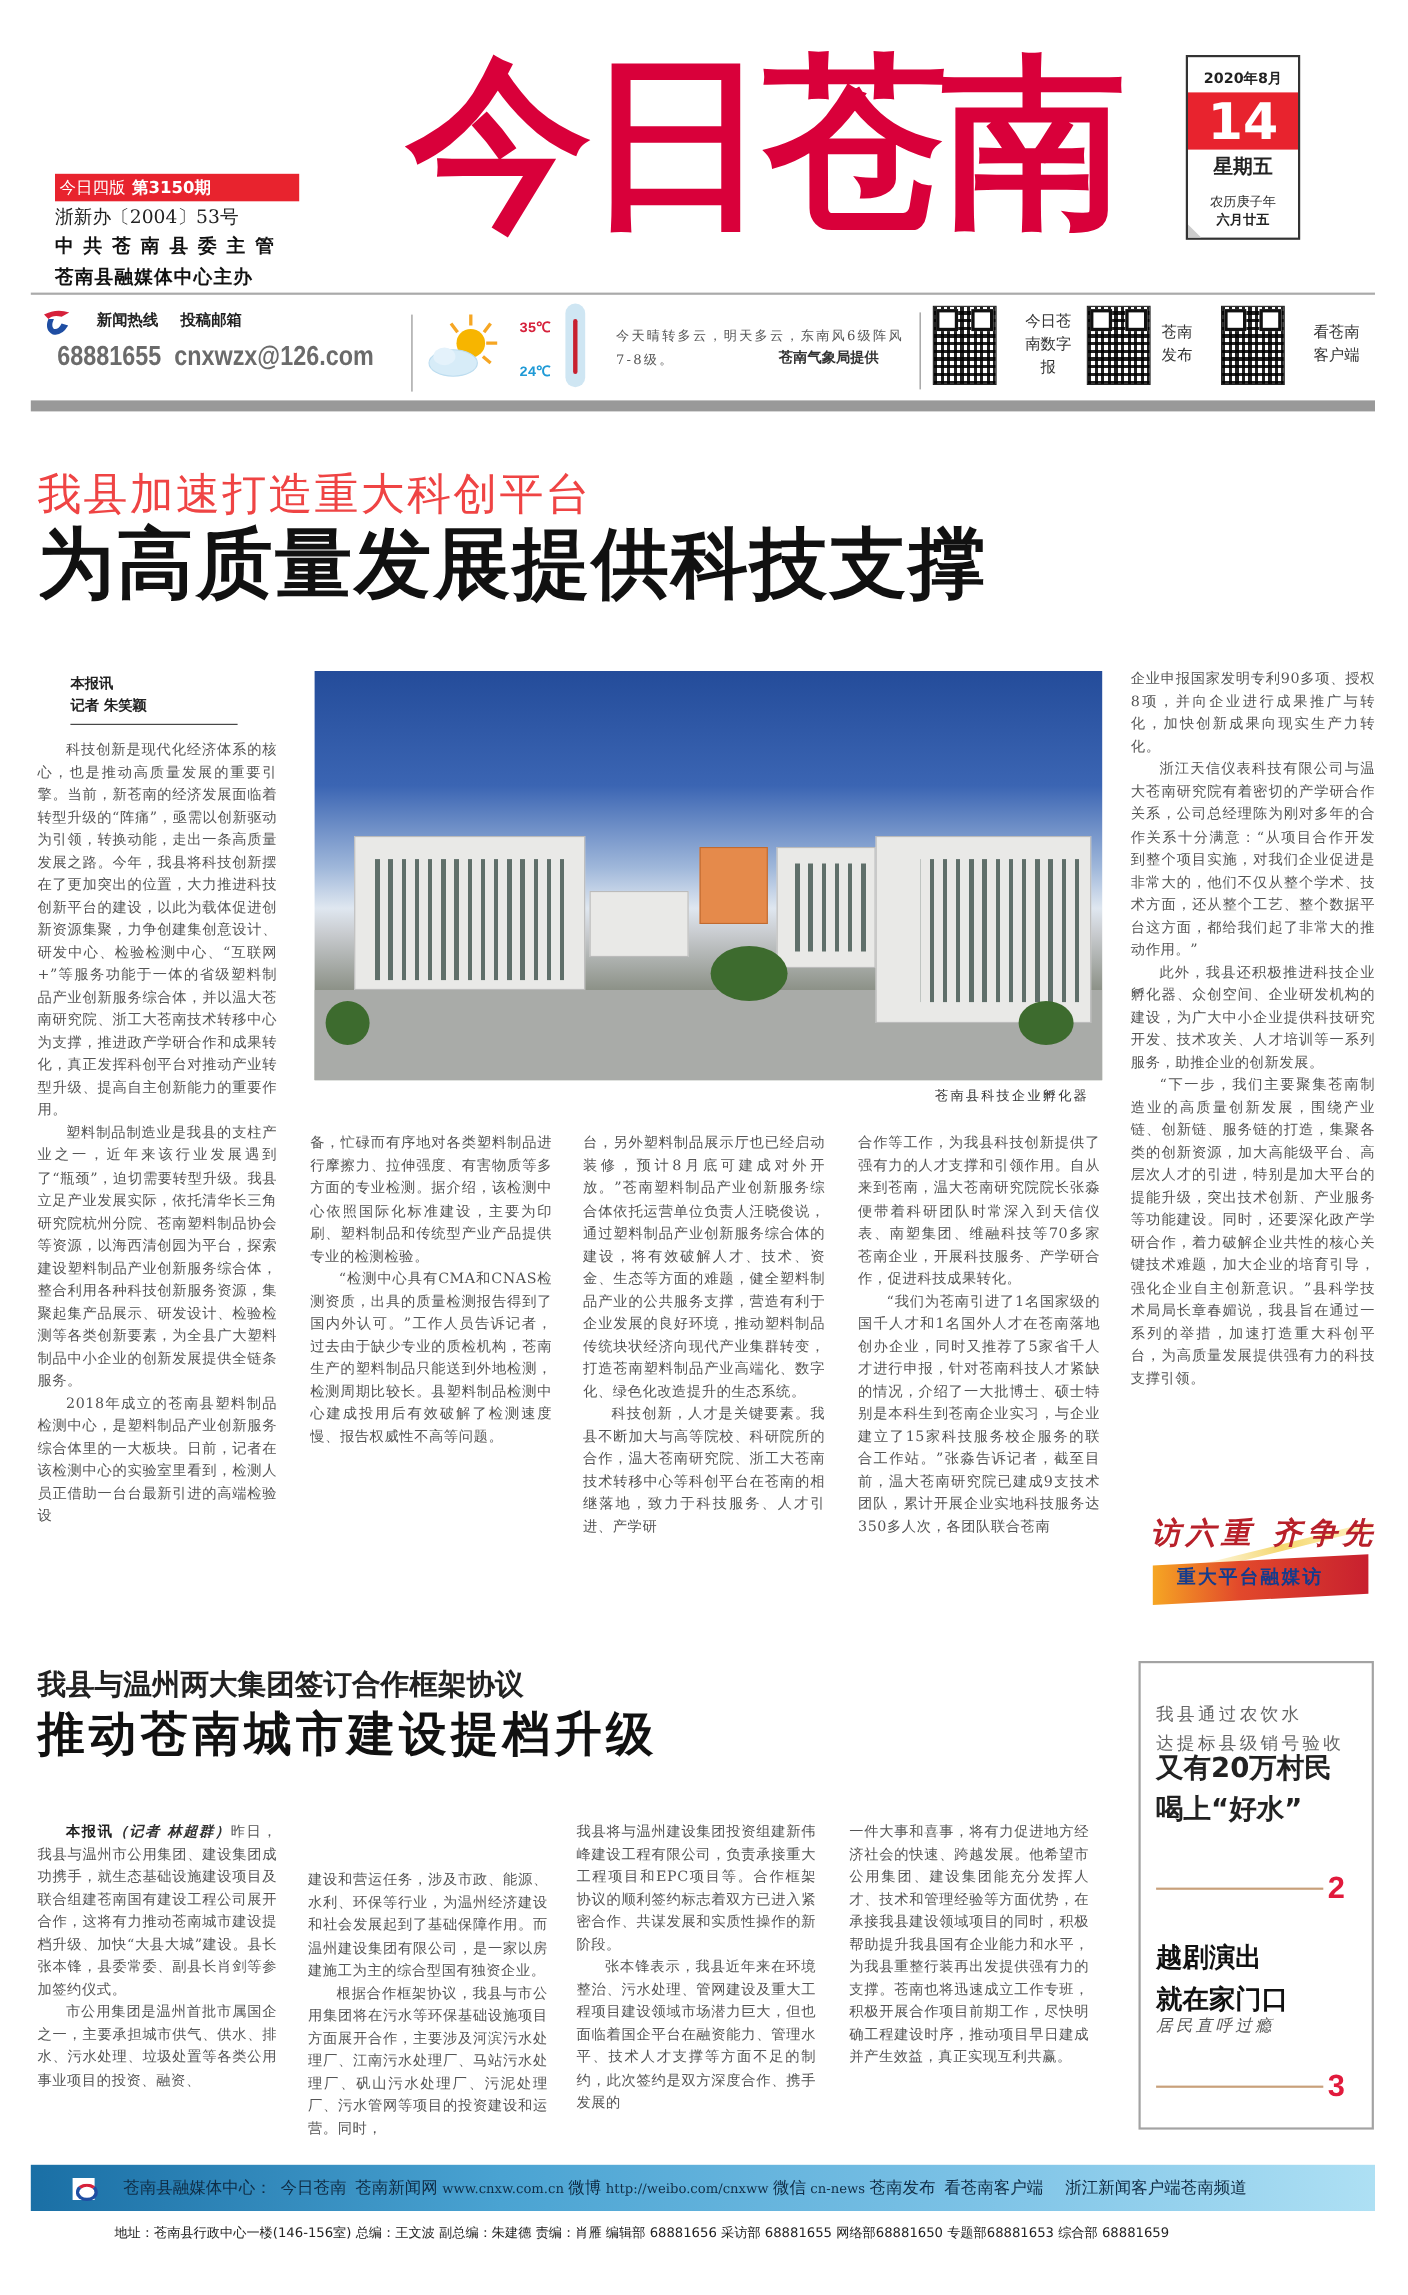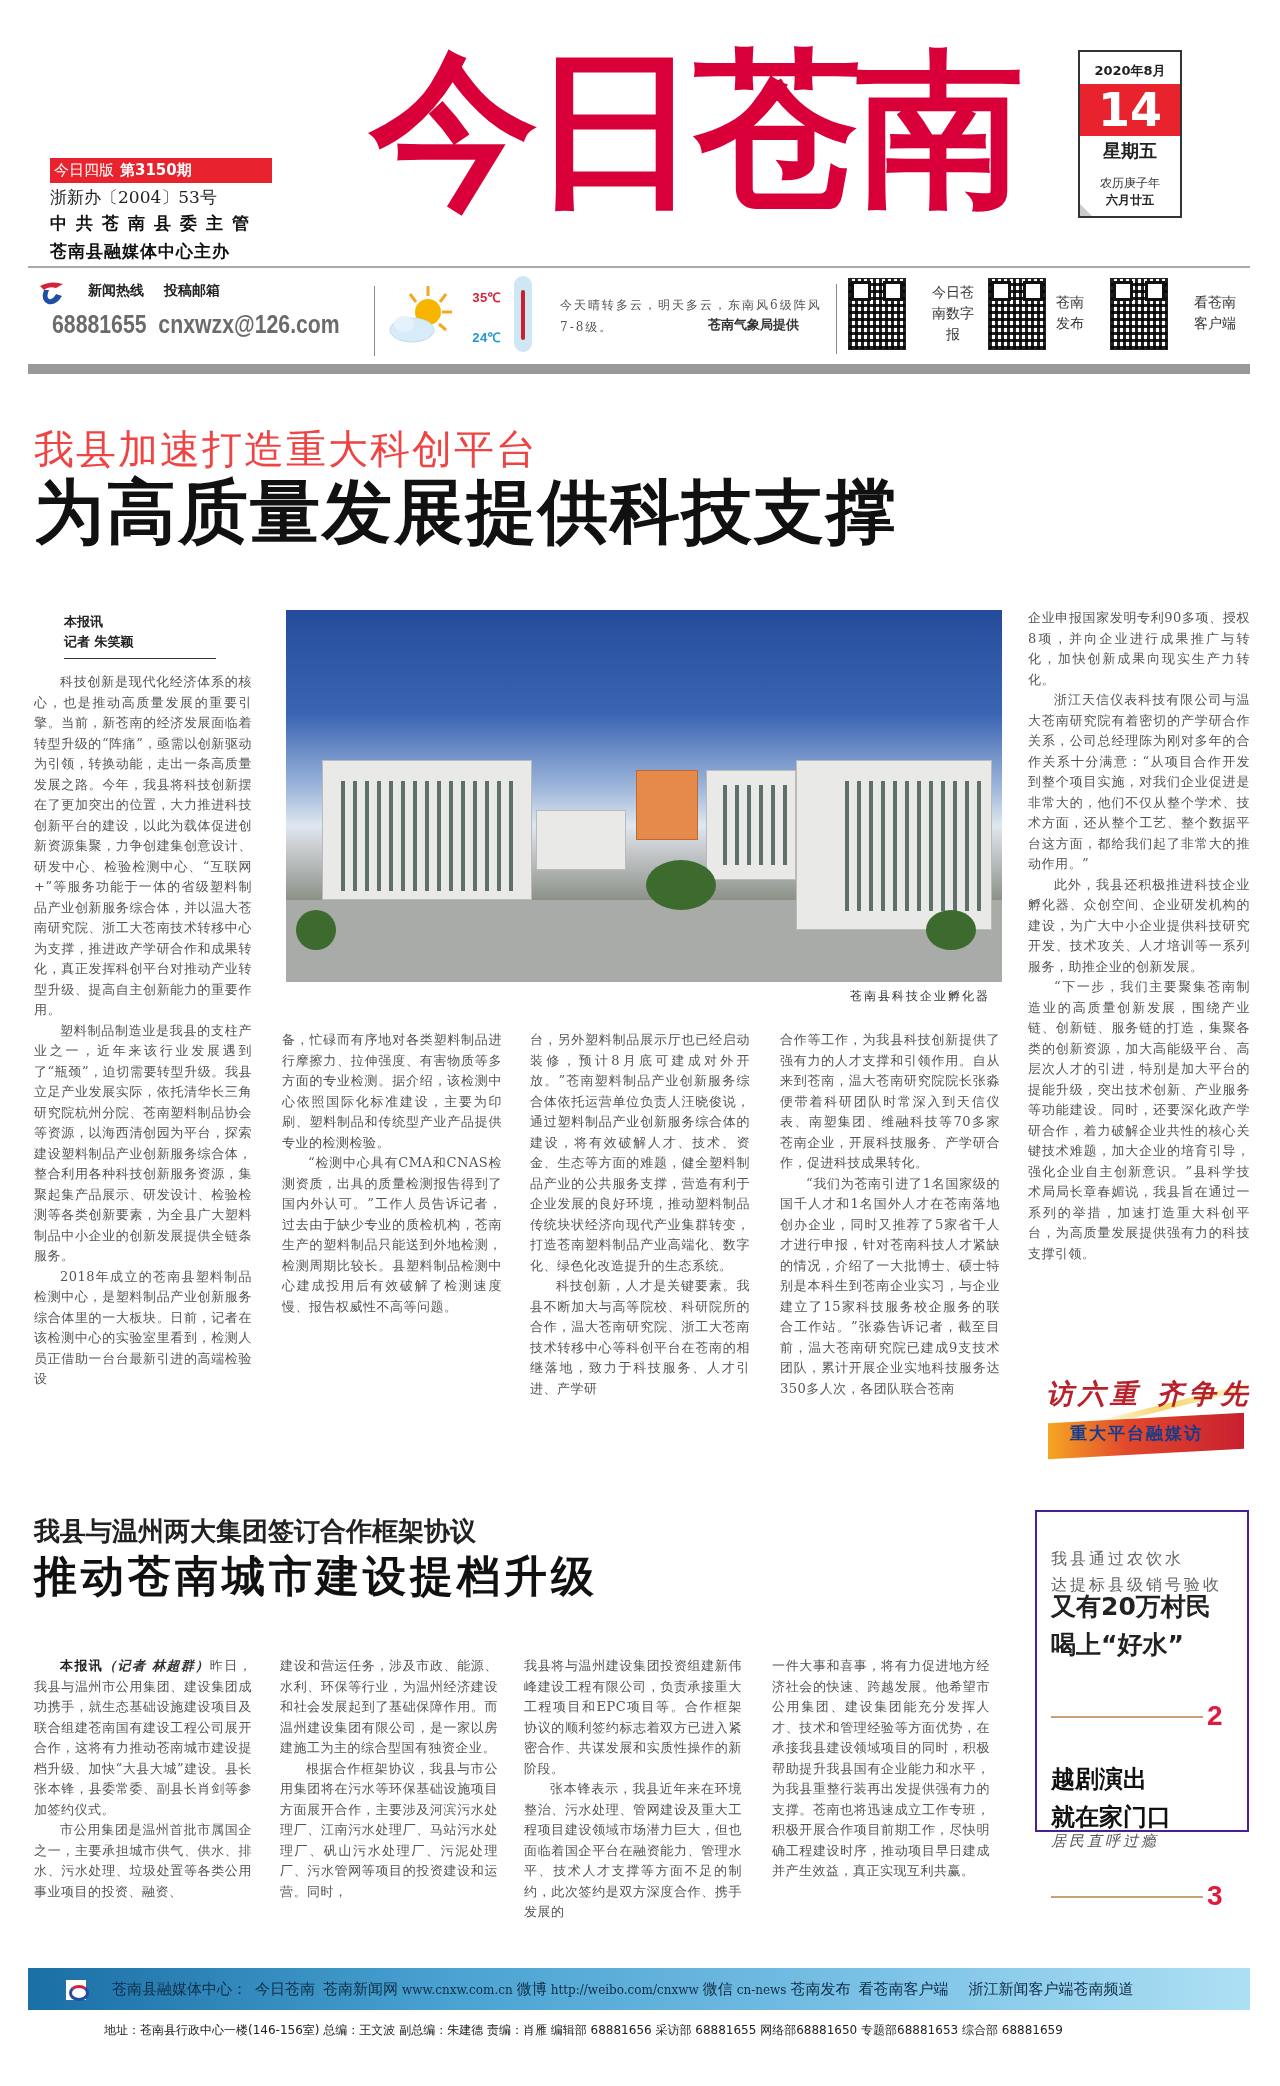--- a/index.html
+++ b/index.html
@@ -60,21 +60,21 @@
 .banner .top{font-family:"DejaVu Serif",serif;font-style:italic;font-weight:bold;font-size:27px;color:#b8202a;letter-spacing:5px;position:absolute;left:6px;top:8px;white-space:nowrap}
 .banner .ribbon{position:absolute;left:8px;top:50px;width:196px;height:36px;background:linear-gradient(90deg,#f6a623,#e2492b 40%,#c8202f);transform:skewY(-3deg)}
 .banner .rtext{position:absolute;left:30px;top:54px;font-family:"DejaVu Sans",sans-serif;font-weight:bold;font-size:17px;color:#153b8c;letter-spacing:2px;white-space:nowrap}
 .banner .streak{position:absolute;left:40px;top:36px;width:170px;height:6px;background:linear-gradient(90deg,transparent,#f5d76e,#fff7cc);transform:rotate(-14deg)}
 
 .kicker2{left:34px;top:1514px;font-family:"DejaVu Serif",serif;font-weight:bold;font-size:26px;color:#222;white-space:nowrap}
 .headline2{left:34px;top:1548px;font-family:"DejaVu Sans",sans-serif;font-weight:bold;font-size:43px;color:#111;letter-spacing:4px;white-space:nowrap}
 .col2 b.lead{font-family:"DejaVu Sans",sans-serif;color:#222}
 .col2 i{font-style:italic;color:#333;font-weight:bold}
 
-.sidebox{left:1035px;top:1510px;width:214px;height:322px;border:2px solid #4c1d95}
+.sidebox{left:1035px;top:1510px;width:214px;height:426px;border:2px solid #a3a3a3}
 .sb-kicker{position:absolute;left:14px;top:34px;font-size:16px;color:#666;line-height:26px;letter-spacing:3px}
 .sb-title{position:absolute;left:14px;top:76px;font-family:"DejaVu Sans",sans-serif;font-weight:bold;font-size:25px;color:#222;line-height:38px;width:200px}
 .sb-rule{position:absolute;left:14px;height:2px;width:152px;background:#c8a07a}
 .sb-num{position:absolute;left:170px;font-family:"Liberation Sans",sans-serif;font-weight:bold;font-size:28px;color:#e11a3c}
 .sb-title2{position:absolute;left:14px;top:248px;font-family:"DejaVu Sans",sans-serif;font-weight:bold;font-size:24px;color:#111;line-height:38px}
 .sb-sub2{position:absolute;left:14px;top:320px;font-family:"DejaVu Serif",serif;font-style:italic;font-size:15px;color:#555;letter-spacing:3px}
 
 .footer-bar{left:28px;top:1968px;width:1222px;height:42px;background:linear-gradient(90deg,#1a6fa5 0%,#4aa3d2 35%,#7cc2e6 70%,#aee0f4 100%);color:#0f2c45;font-family:"DejaVu Sans",sans-serif;font-size:15px;line-height:42px;white-space:nowrap}
 .footer-bar .flogo{display:inline-block;width:20px;height:20px;background:#fff;vertical-align:middle;margin:0 26px 0 38px;position:relative}
 .footer-bar .flogo::before{content:"";position:absolute;left:3px;top:5px;width:14px;height:10px;border-radius:50%;border:3px solid #1f4ea3;border-top-color:#d6213b}
@@ -209,21 +209,21 @@
   <div class="rtext">重大平台融媒访</div>
 </div>
 
 <div class="abs kicker2">我县与温州两大集团签订合作框架协议</div>
 <div class="abs headline2">推动苍南城市建设提档升级</div>
 
 <div class="abs col col2" style="left:34px;top:1656px;width:218px">
   <p><b class="lead">本报讯</b><i>（记者 林超群）</i><span>昨日，我县与温州市公用集团、建设集团成功携手，就生态基础设施建设项目及联合组建苍南国有建设工程公司展开合作，这将有力推动苍南城市建设提档升级、加快“大县大城”建设。县长张本锋，县委常委、副县长肖剑等参加签约仪式。</span></p>
   <p>市公用集团是温州首批市属国企之一，主要承担城市供气、供水、排水、污水处理、垃圾处置等各类公用事业项目的投资、融资、</p>
 </div>
-<div class="abs col col2" style="left:280px;top:1656px;width:218px">
+<div class="abs col col2" style="left:280px;top:1700px;width:218px">
   <p class="noindent">建设和营运任务，涉及市政、能源、水利、环保等行业，为温州经济建设和社会发展起到了基础保障作用。而温州建设集团有限公司，是一家以房建施工为主的综合型国有独资企业。</p>
   <p>根据合作框架协议，我县与市公用集团将在污水等环保基础设施项目方面展开合作，主要涉及河滨污水处理厂、江南污水处理厂、马站污水处理厂、矾山污水处理厂、污泥处理厂、污水管网等项目的投资建设和运营。同时，</p>
 </div>
 <div class="abs col col2" style="left:524px;top:1656px;width:218px">
   <p class="noindent">我县将与温州建设集团投资组建新伟峰建设工程有限公司，负责承接重大工程项目和EPC项目等。合作框架协议的顺利签约标志着双方已进入紧密合作、共谋发展和实质性操作的新阶段。</p>
   <p>张本锋表示，我县近年来在环境整治、污水处理、管网建设及重大工程项目建设领域市场潜力巨大，但也面临着国企平台在融资能力、管理水平、技术人才支撑等方面不足的制约，此次签约是双方深度合作、携手发展的</p>
 </div>
 <div class="abs col col2" style="left:772px;top:1656px;width:218px">
   <p class="noindent">一件大事和喜事，将有力促进地方经济社会的快速、跨越发展。他希望市公用集团、建设集团能充分发挥人才、技术和管理经验等方面优势，在承接我县建设领域项目的同时，积极帮助提升我县国有企业能力和水平，为我县重整行装再出发提供强有力的支撑。苍南也将迅速成立工作专班，积极开展合作项目前期工作，尽快明确工程建设时序，推动项目早日建成并产生效益，真正实现互利共赢。</p>
 </div>

